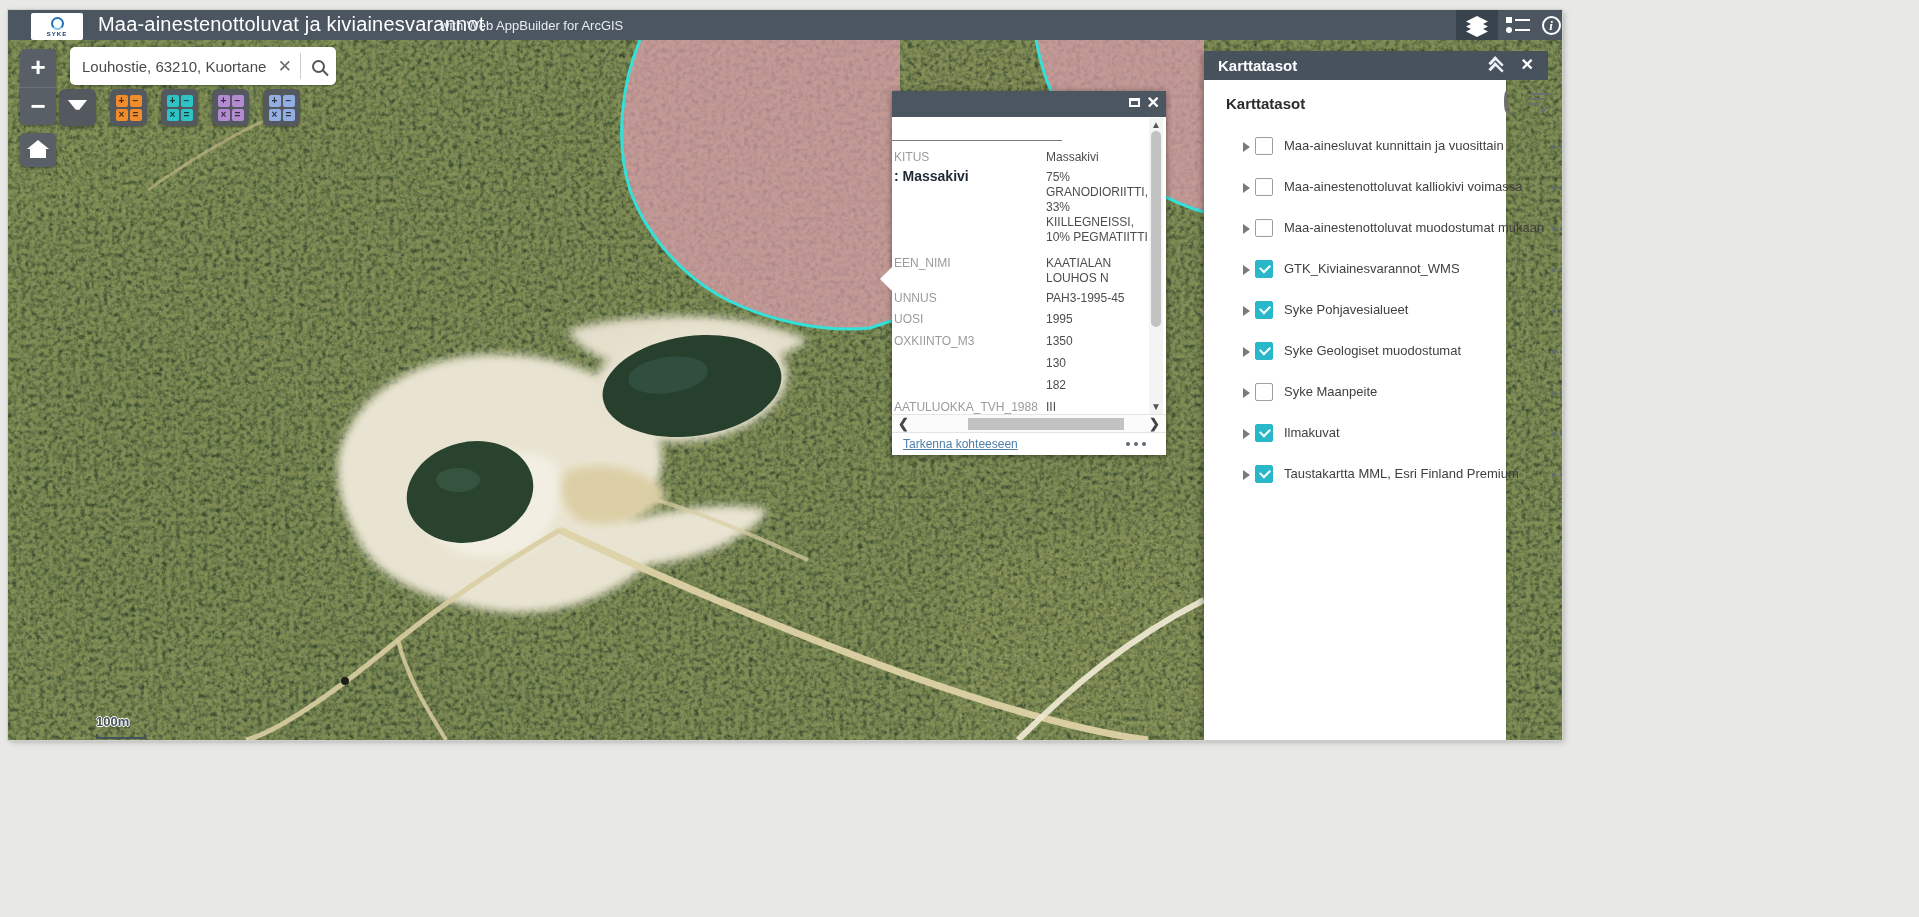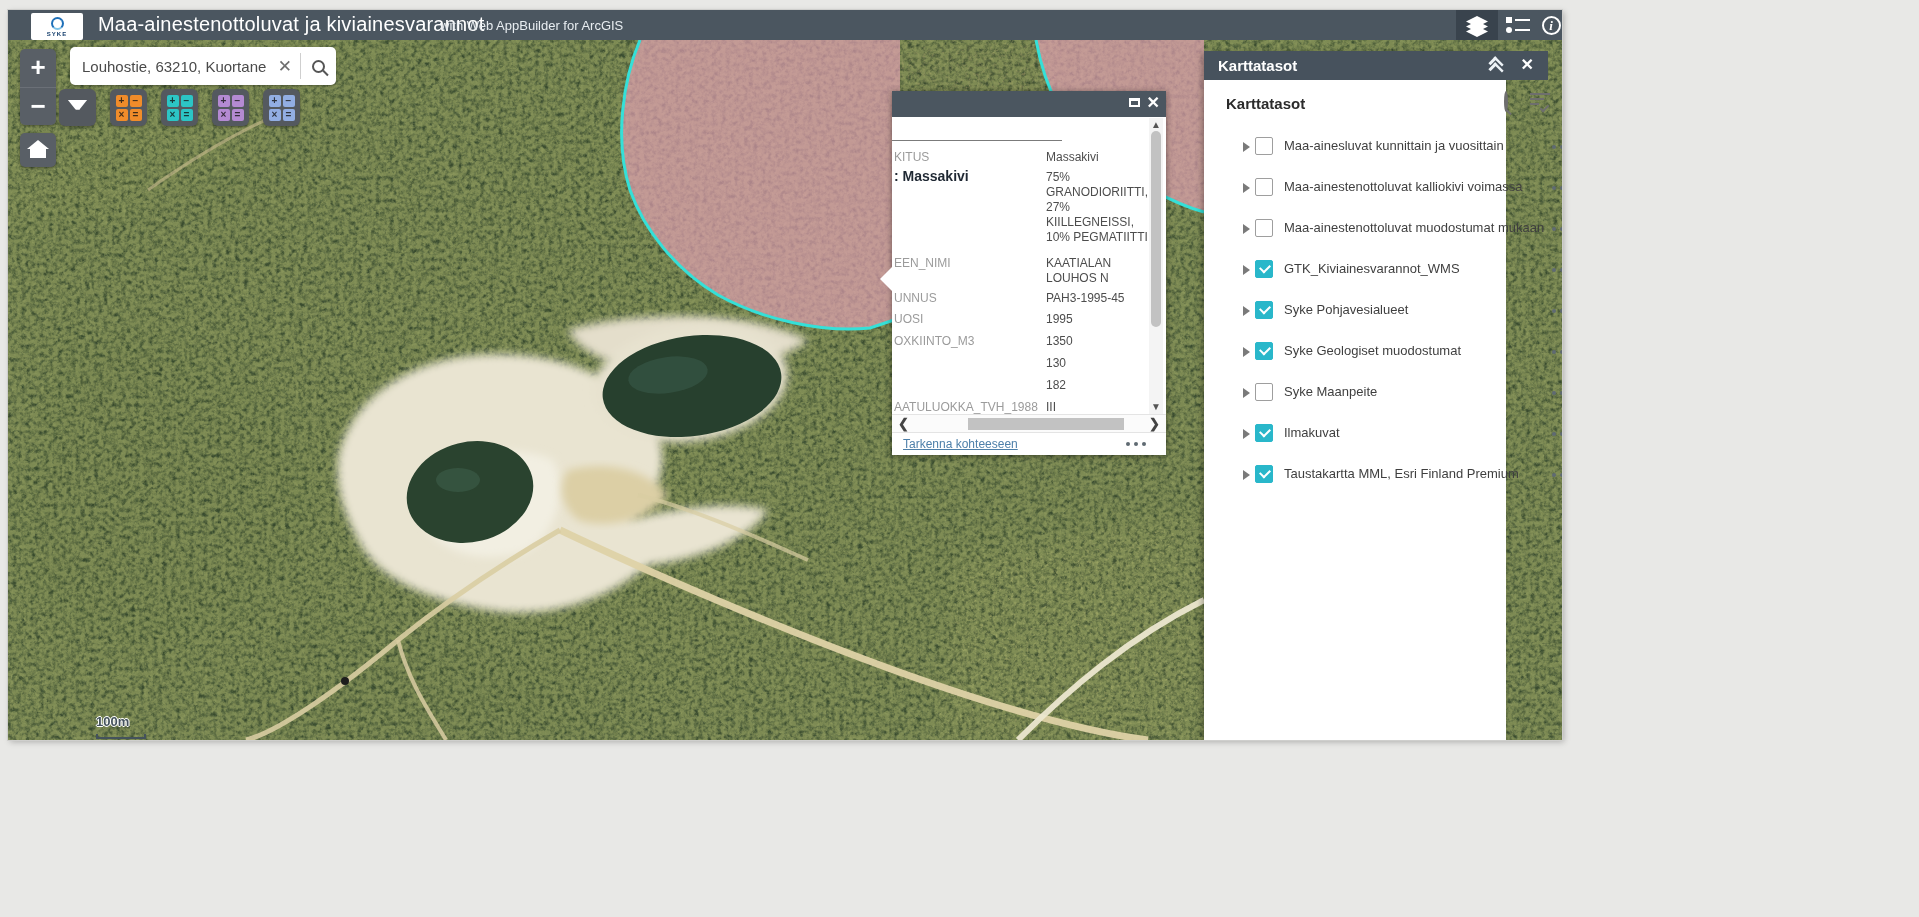--- a/index.html
+++ b/index.html
@@ -265,21 +265,21 @@
       </div>
       <div class="ptitle">: Massakivi</div>
       <div class="pdiv"></div>
 
       <div class="prow" style="top:59px;">
             <span class="lab">KITUS</span>
             <span class="val">Massakivi</span>
           </div>
       <div class="prow" style="top:79px;">
             <span class="lab"></span>
-            <span class="val">75% GRANODIORIITTI, 27% KIILLEGNEISSI, 10% PEGMATIITTI</span>
+            <span class="val">75% GRANODIORIITTI, 33% KIILLEGNEISSI, 10% PEGMATIITTI</span>
           </div>
       <div class="prow" style="top:165px;">
             <span class="lab">EEN_NIMI</span>
             <span class="val">KAATIALAN LOUHOS N</span>
           </div>
       <div class="prow" style="top:200px;">
             <span class="lab">UNNUS</span>
             <span class="val">PAH3-1995-45</span>
           </div>
       <div class="prow" style="top:221px;">

